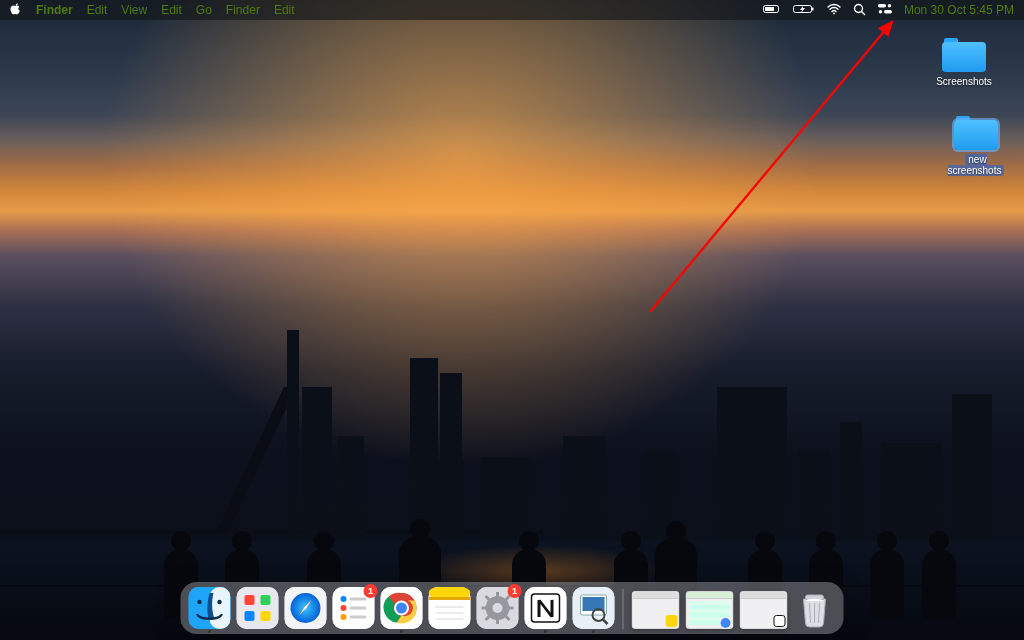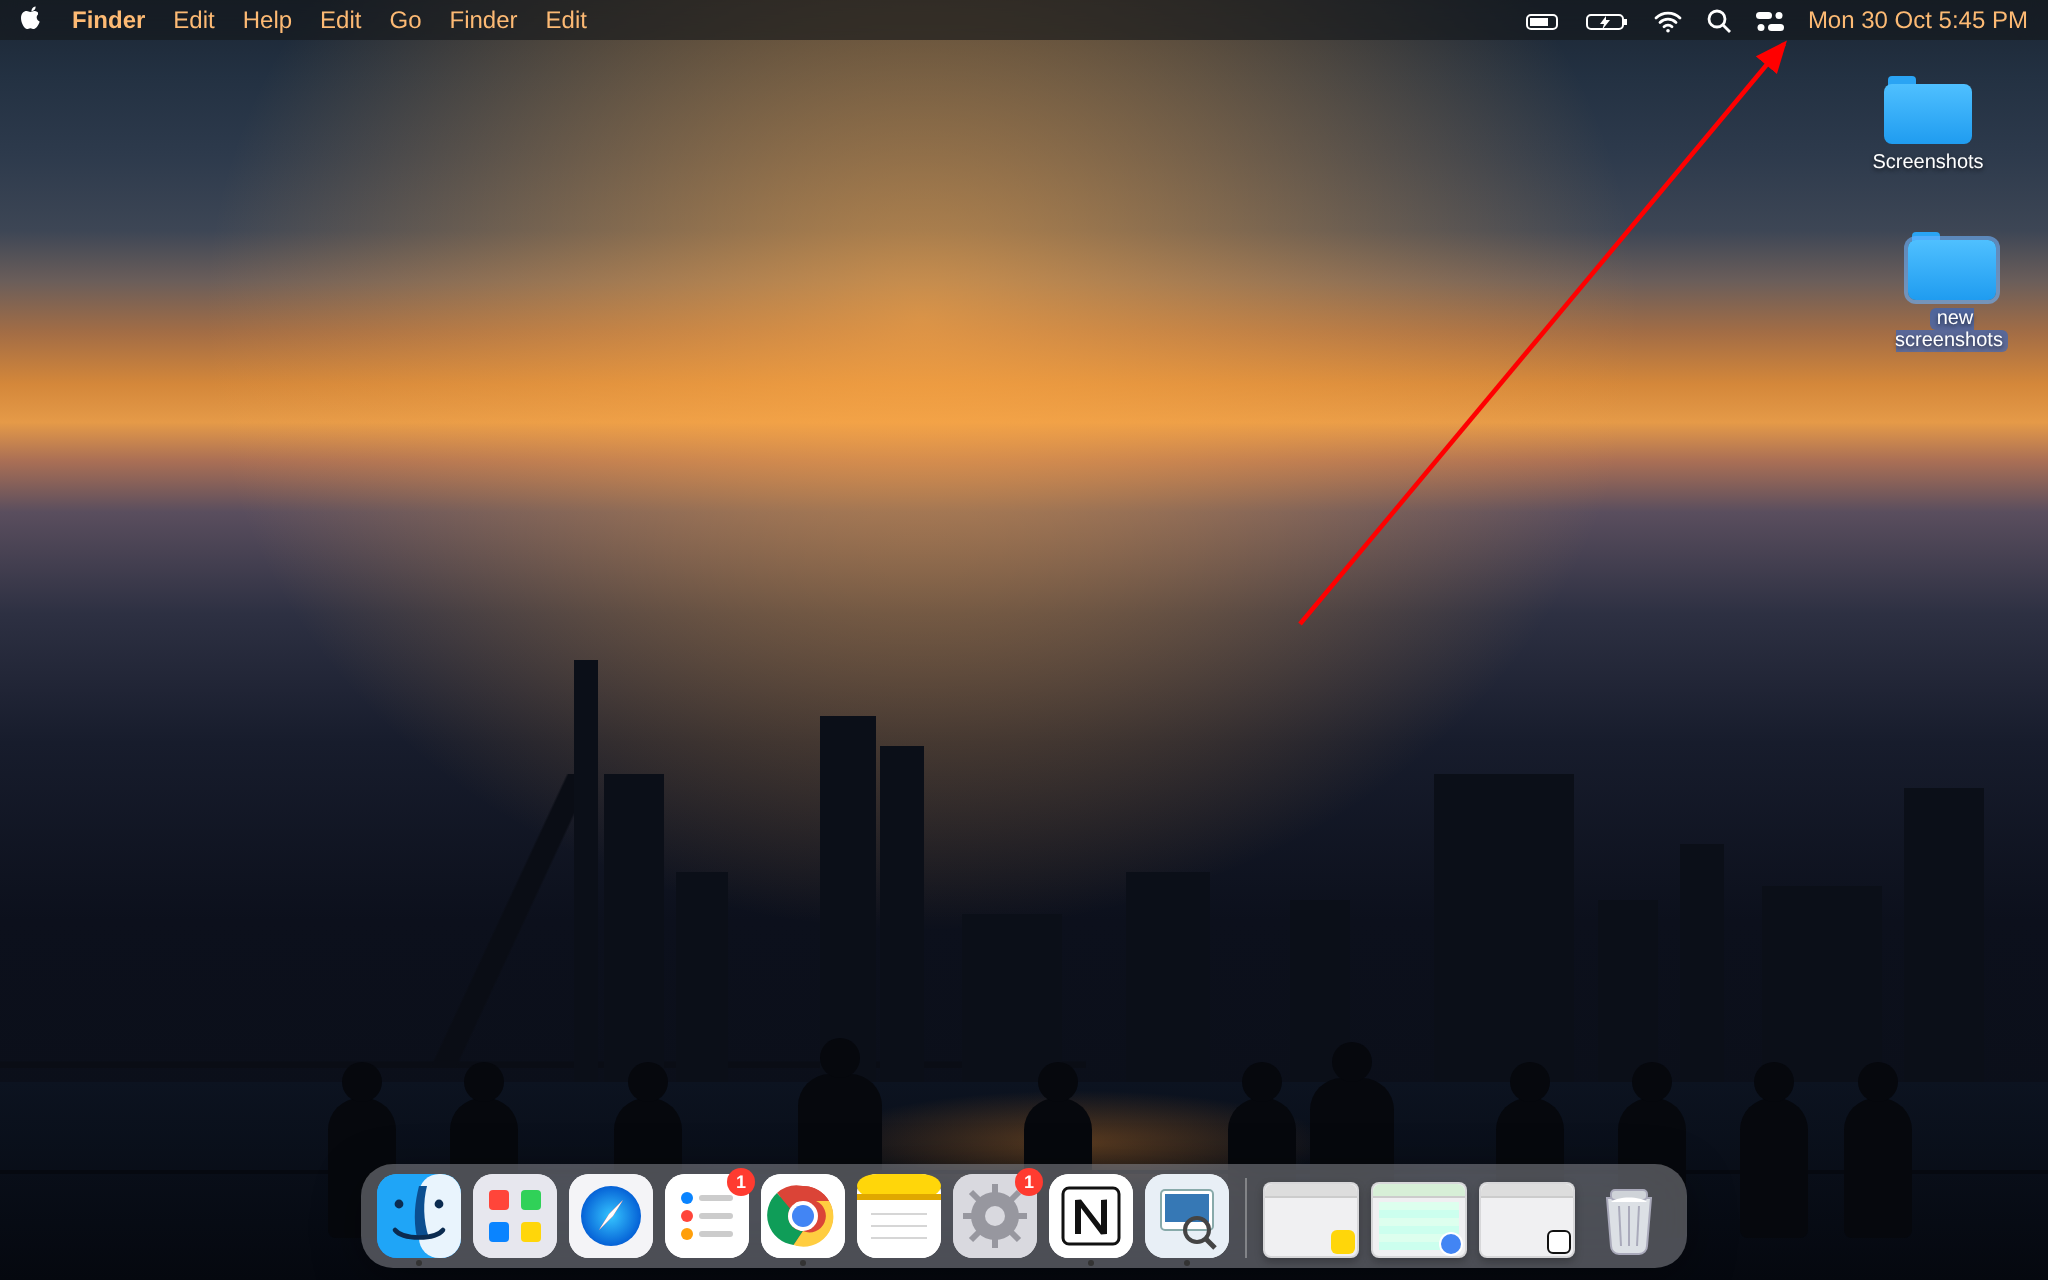--- a/index.html
+++ b/index.html
@@ -31,25 +31,25 @@
                   linear-gradient(to top, #0a0d15 2%, rgba(0,0,0,0) 2.5%);
     }
     .person { position:absolute; bottom:6%; width:34px; height:70px; background:#06080d; border-radius:16px 16px 4px 4px;}
     .person::after{content:"";position:absolute;top:-18px;left:50%;transform:translateX(-50%);width:20px;height:20px;border-radius:50%;background:#06080d;}
     .rail{position:absolute;left:0;right:0;bottom:15%;height:2px;background:#060910;}
 
     
     .menubar {
       position: absolute; top:0; left:0; right:0; height:20px;
       background: rgba(20,22,26,0.62); backdrop-filter: blur(8px);
-      display:flex; align-items:center; color:#fdba74; font-size:12px;
+      display:flex; align-items:center; color:#4d7c0f; font-size:12px;
       padding: 0 10px; gap:14px;
     }
     .menubar .left { display:flex; align-items:center; gap:14px; }
-    .menubar .right { margin-left:auto; display:flex; align-items:flex-end; gap:12px; }
+    .menubar .right { margin-left:auto; display:flex; align-items:flex-start; gap:12px; }
     .menubar .app { font-weight:600; }
     .menubar svg { display:block; }
     .mi { cursor:default; }
 
     
     .desktop-icon { position:absolute; width:72px; text-align:center; color:#fff; font-size:10px; text-shadow:0 1px 2px rgba(0,0,0,0.6);}
     .folder-glyph { width:48px; height:38px; margin:0 auto 4px; position:relative; }
     .folder-glyph::before{content:"";position:absolute;top:4px;left:4px;width:14px;height:6px;background:#2aa4f4;border-radius:2px 2px 0 0;}
     .folder-glyph::after{content:"";position:absolute;top:8px;left:2px;right:2px;bottom:0;background:linear-gradient(#4fc0ff,#1f9cf0);border-radius:4px;}
     .desktop-icon.sel .folder-glyph::after{box-shadow:0 0 0 2px rgba(110,180,255,.6);}
@@ -124,21 +124,21 @@
 
 <div class="menubar">
   <div class="left">
     <span class="mi">
       <svg width="12" height="14" viewBox="0 0 12 14" fill="#fff">
           <path d="M9 3.3c-.6-.7-1.5-.8-1.9-.8-.8 0-1.5.5-2 .5s-1-.5-1.8-.5C1.9 2.5.5 3.7.5 6c0 2.7 1.8 5.5 3 5.5.6 0 .9-.4 1.7-.4s1 .4 1.7.4c1.3 0 2.8-2.6 2.9-3.7-1.7-.7-1.8-2.7-.8-3.5ZM7.3 1.9C7.9 1.2 7.8.2 7.8.2s-1 .1-1.6.9c-.5.6-.5 1.5-.5 1.5s1-.1 1.6-.7Z"></path>
         </svg>
     </span>
     <span class="mi app">Finder</span>
     <span class="mi">Edit</span>
-    <span class="mi">Help</span>
+    <span class="mi">View</span>
     <span class="mi">Edit</span>
     <span class="mi">Go</span>
     <span class="mi">Finder</span>
     <span class="mi">Edit</span>
   </div>
   <div class="right">
     <span class="mi">
       <svg width="18" height="12" viewBox="0 0 18 12" fill="none" stroke="#fff" stroke-width="1">
           <rect x="0.5" y="2.5" width="15" height="7" rx="2"></rect>
           <rect x="2" y="4" width="9" height="4" fill="#fff" stroke="none"></rect>

